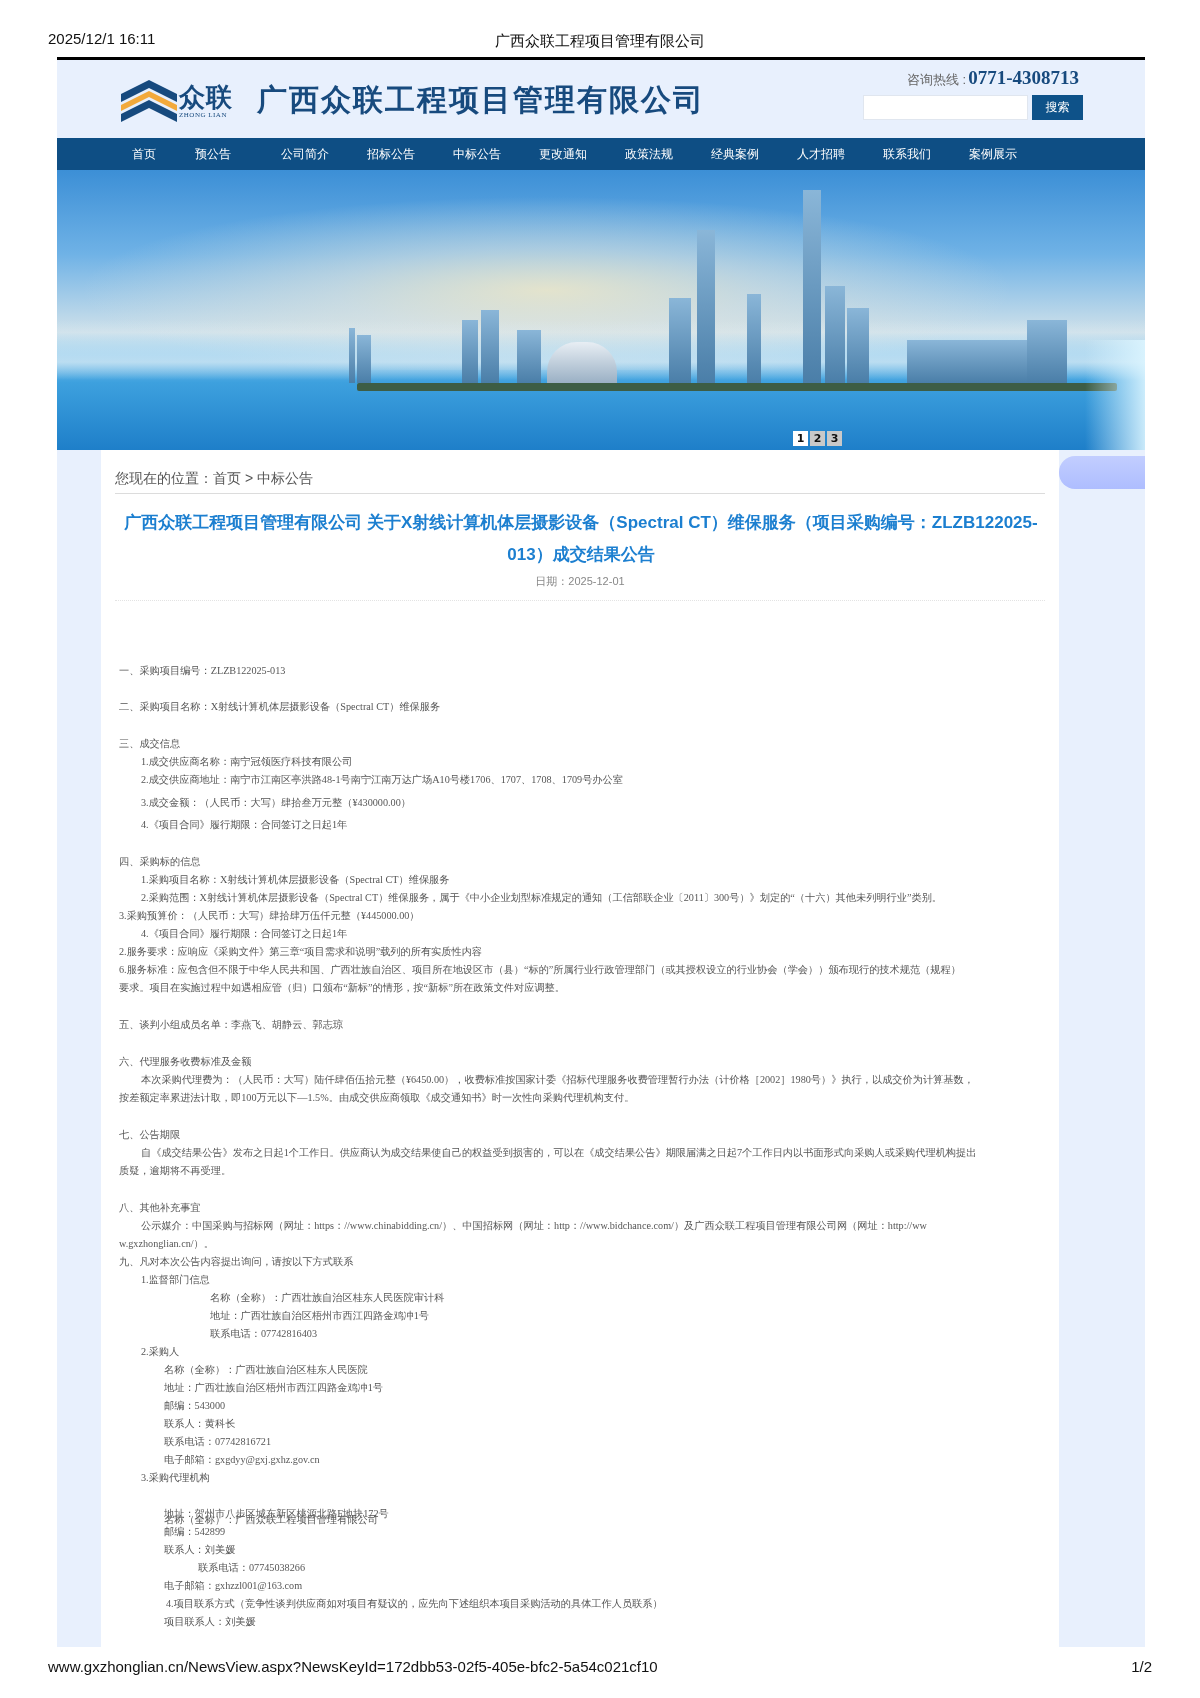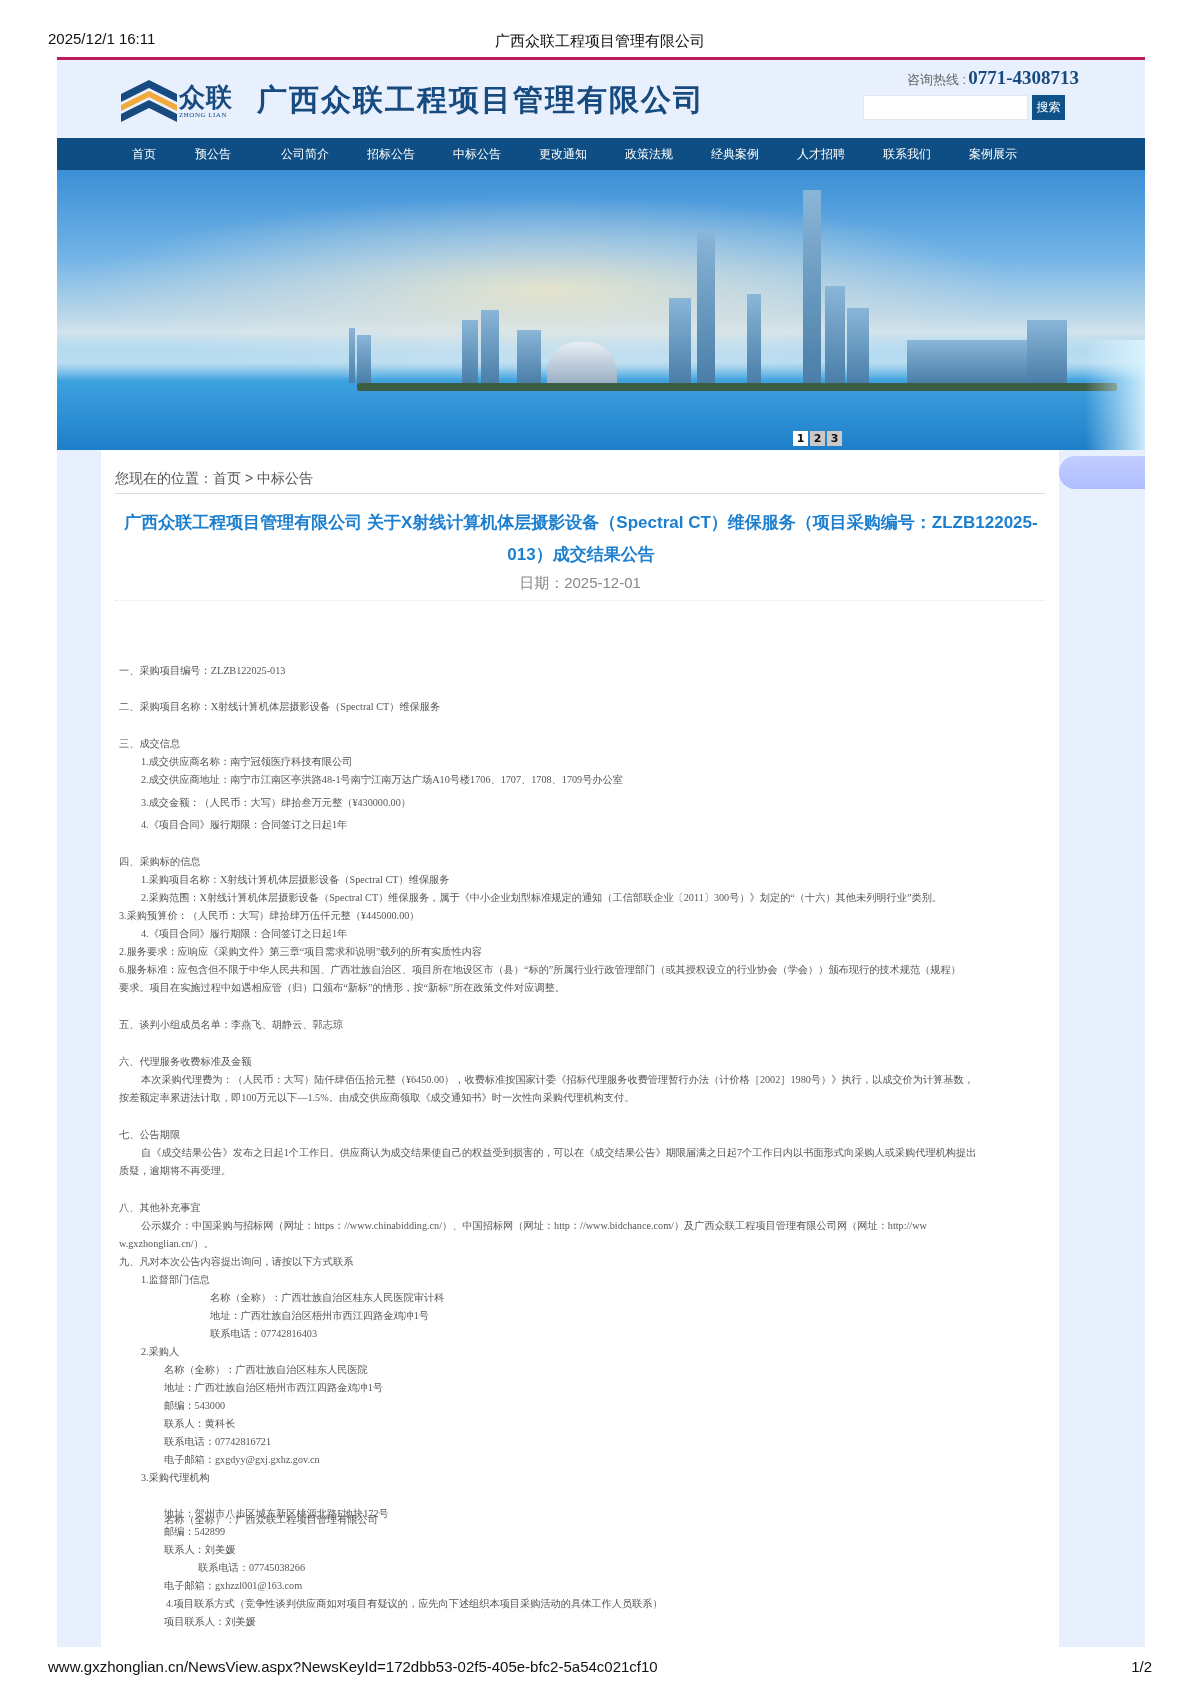--- a/index.html
+++ b/index.html
@@ -6,31 +6,31 @@
   html, body { width: 1200px; height: 1698px; background: #ffffff; overflow: hidden; }
   body { position: relative; font-family: "Liberation Sans", "DejaVu Sans", sans-serif; color: #333; }
 
   .print-header { position: absolute; top: 30px; left: 48px; right: 48px; height: 20px; font-size: 15px; color: #111; }
   .print-header .ts { position: absolute; left: 0; top: 0; }
   .print-header .ptitle { position: absolute; left: 0; right: 0; text-align: center; top: 2px; }
   .print-footer { position: absolute; top: 1658px; left: 48px; right: 48px; font-size: 15px; color: #111; }
   .print-footer .url { position: absolute; left: 0; }
   .print-footer .pg { position: absolute; right: 0; }
 
-  .page { position: absolute; left: 57px; top: 57px; width: 1088px; height: 1590px; background: #e8f0fd; border-top: 3px solid #be185d; }
+  .page { position: absolute; left: 57px; top: 57px; width: 1088px; height: 1590px; background: #e8f0fd; border-top: 3px solid #000000; }
 
   .topbar { position: absolute; left: 0; top: 0; width: 1088px; height: 78px; background: #e8f0fd; }
   .logo { position: absolute; left: 62px; top: 18px; width: 60px; height: 44px; }
   .logo-cn { position: absolute; left: 122px; top: 20px; font-family: "Liberation Serif", "DejaVu Serif", serif; font-size: 26px; font-weight: bold; color: #174a7e; letter-spacing: 1px; }
   .logo-en { position: absolute; left: 122px; top: 51px; font-family: "Liberation Serif", serif; font-size: 7px; color: #174a7e; letter-spacing: 0.5px; }
   .company-name { position: absolute; left: 200px; top: 20px; font-family: "Liberation Serif", "DejaVu Serif", serif; font-size: 30px; font-weight: bold; color: #174a7e; letter-spacing: 2px; }
   .hotline { position: absolute; left: 806px; top: 7px; font-size: 13px; color: #666; margin-left: 44px; }
   .hotline .num { font-family: "Liberation Serif", serif; font-size: 19px; font-weight: bold; color: #174a7e; margin-left: 2px; }
   .search-input { position: absolute; left: 806px; top: 35px; width: 165px; height: 25px; border: 1px solid #e0e6ef; background: #fff; font-size: 12px; padding: 0 4px; }
-  .search-btn { position: absolute; left: 975px; top: 35px; width: 33px; height: 25px; background: #0e5289; color: #fff; border: none; font-size: 12px; text-align: center; line-height: 25px; }
+  .search-btn { position: absolute; left: 975px; top: 35px; width: 51px; height: 25px; background: #0e5289; color: #fff; border: none; font-size: 12px; text-align: center; line-height: 25px; }
 
   .nav { position: absolute; left: 0; top: 78px; width: 1088px; height: 32px; background: #0e4e84; display: flex; padding-left: 75px; }
   .nav-item { color: #fff; font-size: 12px; line-height: 32px; margin-right: 0; width: 86px; text-align: left; }
   .nav-item:first-child { width: 63px; }
 
   .banner { position: absolute; left: 0; top: 110px; width: 1088px; height: 280px; overflow: hidden;
     background: linear-gradient(180deg, #3c8fd6 0%, #6fb2e6 30%, #cfe1ea 58%, #7fc4ec 66%, #3da0de 76%, #1e7fc9 100%); }
   .banner .clouds { position: absolute; left: 0; top: 0; width: 100%; height: 200px;
     background: radial-gradient(ellipse at 45% 60%, rgba(240,232,200,0.85) 0%, rgba(230,230,220,0.5) 25%, rgba(255,255,255,0) 55%); }
   .banner .haze { position: absolute; left: 0; top: 150px; width: 100%; height: 60px; background: linear-gradient(180deg, rgba(220,236,245,0) 0%, rgba(220,236,245,0.7) 70%, rgba(200,225,240,0) 100%); }
@@ -40,21 +40,21 @@
   .banner-dots { position: absolute; left: 736px; top: 261px; display: flex; gap: 2px; }
   .dot { width: 15px; height: 15px; font-size: 11px; font-weight: bold; text-align: center; line-height: 15px; background: #c9c9c9; color: #111; font-family: "DejaVu Sans", sans-serif; }
   .dot.active { background: #fff; }
 
   .content { position: absolute; left: 44px; top: 390px; width: 958px; height: 1200px; background: #fff; }
   .side-pill { position: absolute; left: 1002px; top: 396px; width: 86px; height: 33px; background: linear-gradient(180deg, #c2ceff, #aebdff); border-radius: 16px 0 0 16px; }
 
   .crumb { position: absolute; left: 14px; top: 20px; font-size: 14px; color: #555; }
   .crumb-sep { position: absolute; left: 14px; top: 43px; width: 930px; height: 1px; background: #dcdcdc; }
   .article-title { position: absolute; left: 10px; top: 57px; width: 940px; text-align: center; font-size: 17px; font-weight: bold; color: #1c7fd0; line-height: 32px; }
-  .article-date { position: absolute; left: 0; top: 124px; width: 958px; text-align: center; font-size: 15px; color: #888; }
+  .article-date { position: absolute; left: 0; top: 124px; width: 958px; text-align: center; font-size: 11px; color: #888; }
   .article-sep { position: absolute; left: 14px; top: 150px; width: 930px; border-top: 1px dotted #e3e3e3; }
 
   .body { position: absolute; left: 18px; top: 0; width: 920px; font-family: "Liberation Serif", "DejaVu Serif", serif; font-size: 10.2px; color: #555; }
   .ln { position: absolute; white-space: nowrap; }
 </style>
 </head>
 <body>
 
 <div class="print-header">
   <span class="ts">2025/12/1 16:11</span>

